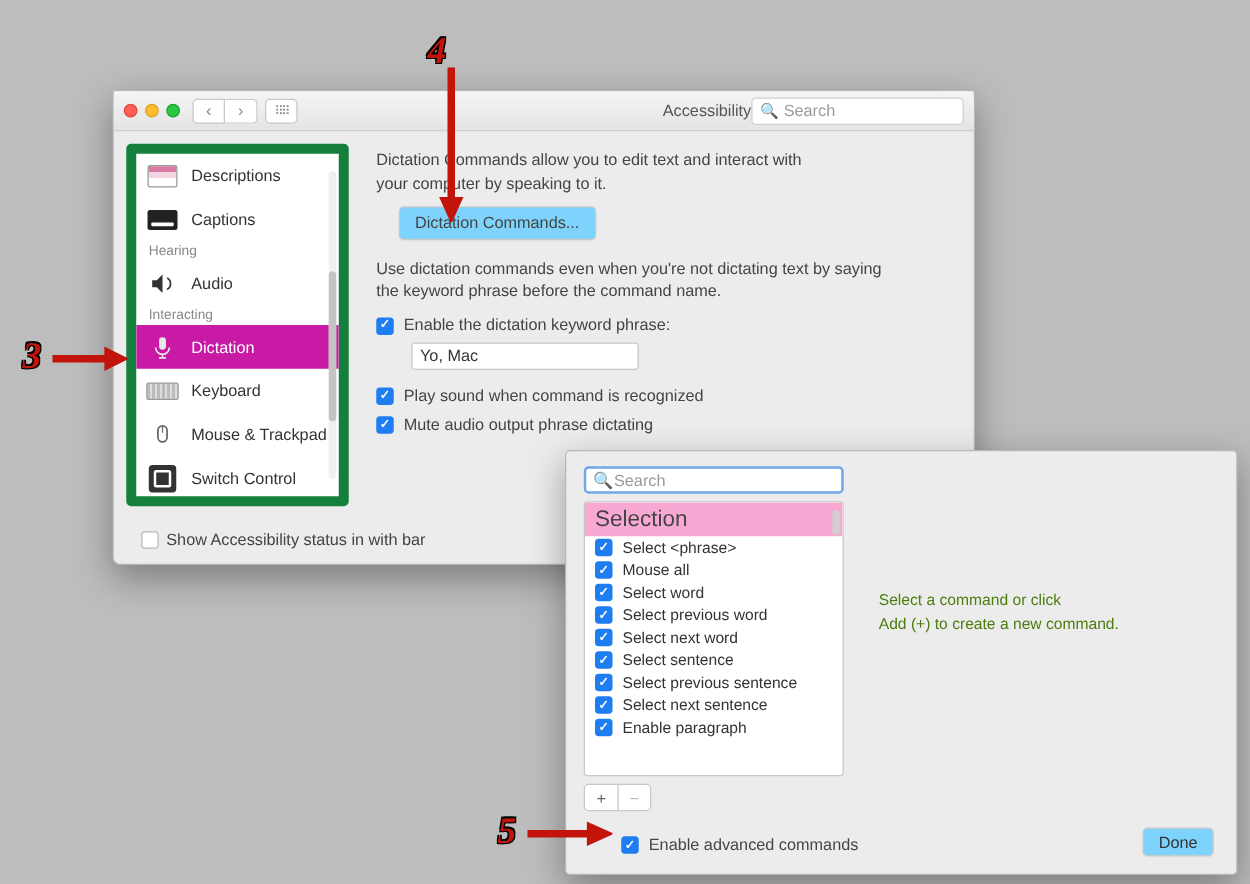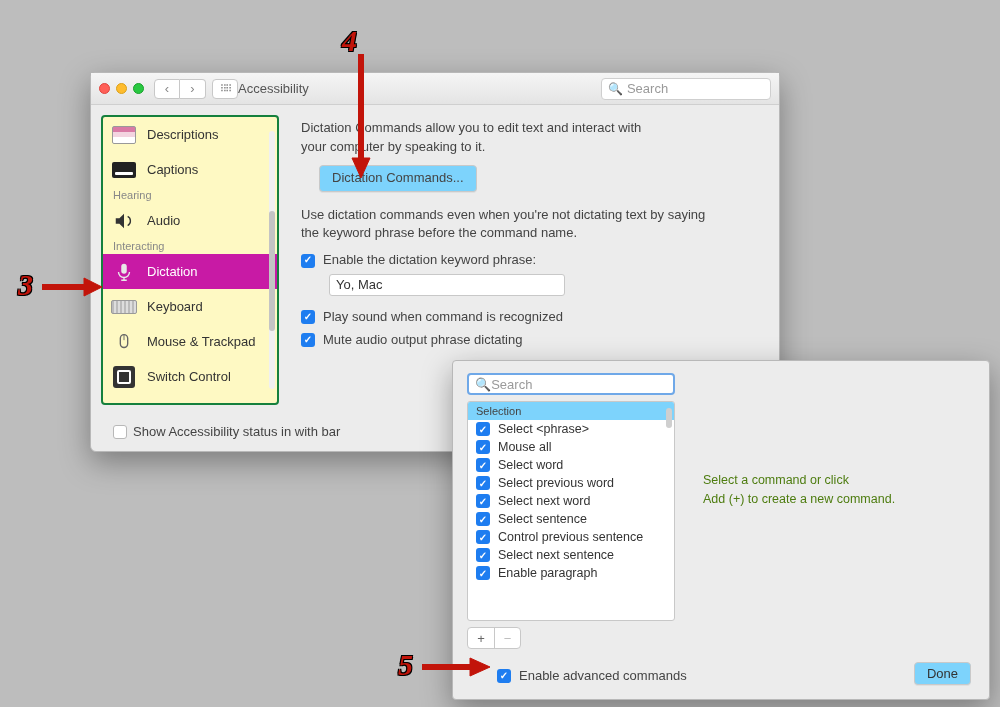--- a/index.html
+++ b/index.html
@@ -12,58 +12,58 @@
   .dot{width:11px;height:11px;border-radius:50%}
   .red{background:#ff5f57;border:1px solid #e0443e}
   .yel{background:#febc2e;border:1px solid #dba11a}
   .grn{background:#28c840;border:1px solid #19a02c}
   .navbtns{display:flex;margin-left:10px}
   .sq{width:26px;height:20px;border:1px solid #c8c8c8;background:#fff;display:flex;align-items:center;justify-content:center;color:#888}
   .sq+.sq{border-left:none}
   .sq:first-child{border-radius:4px 0 0 4px}
   .sq:last-child{border-radius:0 4px 4px 0}
   .gridbtn{margin-left:6px;width:26px;height:20px;border:1px solid #c8c8c8;border-radius:4px;background:#fff;display:flex;align-items:center;justify-content:center;color:#888;font-size:10px;letter-spacing:-2px}
-  .title{flex:1;text-align:left;color:#555;font-size:13px}
+  .title{flex:1;text-align:right;color:#555;font-size:13px}
   .searchbox{width:170px;height:22px;border:1px solid #cfcfcf;border-radius:4px;background:#fff;display:flex;align-items:center;padding:0 6px;color:#9a9a9a}
   .searchbox .mag{margin-right:4px;font-size:12px}
   #w1 .body{display:flex;height:calc(100% - 32px)}
   
   .sidewrap{width:188px;padding:10px 0 10px 10px;border-right:none;position:relative}
-  .sidebar{border:2px solid #15803d;border-radius:4px;background:#fef9c3;height:290px;overflow:hidden;position:relative}
+  .sidebar{border:8px solid #15803d;border-radius:4px;background:#ffffff;height:290px;overflow:hidden;position:relative}
   .side-item{height:35px;display:flex;align-items:center;padding:0 8px;gap:10px;color:#333}
   .side-item .ico{width:26px;height:22px;display:flex;align-items:center;justify-content:center}
   .side-item.sel{background:#c81aa5;color:#fff}
   .side-section{font-size:11px;color:#888;padding:2px 10px}
   .side-scroll{position:absolute;right:2px;top:14px;bottom:14px;width:6px;background:#f0f0f0;border-radius:3px}
   .side-thumb{position:absolute;left:0;right:0;top:80px;height:120px;background:#c4c4c4;border-radius:3px}
   
   .footer{position:absolute;left:22px;bottom:12px;display:flex;align-items:center;gap:6px;color:#444}
   
   .content{flex:1;padding:14px 22px;color:#444;line-height:1.45}
   .btn{display:inline-block;background:#7dd3fc;border:1px solid #c9c9c9;border-radius:4px;padding:3px 12px;box-shadow:0 1px 0 rgba(0,0,0,.05)}
   .chk{width:14px;height:14px;border-radius:3px;background:#1e7df0;display:inline-flex;align-items:center;justify-content:center;color:#fff;font-size:10px;font-weight:bold}
   .chk.off{background:#fff;border:1px solid #b8b8b8}
   .row{display:flex;align-items:center;gap:8px;margin:4px 0}
-  .textfield{height:22px;border:1px solid #c8c8c8;border-radius:3px;background:#fff;padding:0 6px;display:flex;align-items:center;color:#333;width:236px;margin-left:28px}
+  .textfield{height:22px;border:1px solid #c8c8c8;border-radius:3px;background:#fff;padding:0 6px;display:flex;align-items:center;color:#333;width:182px;margin-left:28px}
   
   .ic-desc{width:24px;height:18px;background:#fff;border:1px solid #999;border-radius:2px;background-image:linear-gradient(#d97aa5 30%,#f3d4e0 30% 60%,#fff 60%);}
   .ic-cap{width:24px;height:16px;background:#222;border-radius:2px;position:relative}
   .ic-cap::after{content:"";position:absolute;left:3px;right:3px;bottom:3px;height:3px;background:#fff;border-radius:1px}
   .ic-audio{width:22px;height:22px}
   .ic-mic{width:22px;height:22px}
   .ic-kb{width:26px;height:14px;background:#ddd;border:1px solid #999;border-radius:2px;background-image:repeating-linear-gradient(90deg,#bbb 0 2px,#ddd 2px 4px)}
   .ic-mouse{width:22px;height:22px}
   .ic-switch{width:22px;height:22px;background:#333;border-radius:3px;display:flex;align-items:center;justify-content:center}
   .ic-switch::after{content:"";width:10px;height:10px;border:2px solid #fff;border-radius:2px}
   
   #w2{left:452px;top:360px;width:538px;height:340px;background:#ececec;border-radius:4px}
   #w2 .inner{position:absolute;inset:0;padding:12px 14px}
   .cmdsearch{width:208px;height:22px;border:2px solid #6fa8e8;border-radius:4px;background:#fff;display:flex;align-items:center;padding:0 6px;color:#9a9a9a;margin-bottom:6px}
   .cmdlist{width:208px;height:220px;border:1px solid #c8c8c8;border-radius:3px;background:#fff;overflow:hidden;position:relative}
-  .cmd-head{padding:3px 8px;color:#444;font-size:11px;background:#7dd3fc}
+  .cmd-head{padding:3px 8px;color:#444;font-size:18px;background:#f9a8d4}
   .cmd-row{display:flex;align-items:center;gap:8px;padding:2px 8px;font-size:12.5px}
   .cmd-scroll{position:absolute;right:2px;top:6px;width:6px;height:20px;background:#cfcfcf;border-radius:3px}
   .addremove{display:inline-flex;border:1px solid #c8c8c8;border-radius:4px;background:#fff;margin-top:6px}
   .addremove span{width:26px;height:20px;display:flex;align-items:center;justify-content:center;color:#666}
   .addremove span+span{border-left:1px solid #c8c8c8;color:#bbb}
   .cmd-right{position:absolute;left:250px;top:110px;right:20px;text-align:left;color:#4d7c0f;font-size:12.5px;line-height:1.5}
   .done{position:absolute;right:18px;bottom:14px}
   .enable-adv{position:absolute;left:44px;bottom:16px;display:flex;align-items:center;gap:8px;color:#444}
   
   .num{position:absolute;font:italic 900 30px Georgia,serif;color:#c2140a;text-shadow:1px 1px 0 #000,-1px -1px 0 #000,1px -1px 0 #000,-1px 1px 0 #000}
@@ -206,21 +206,21 @@
           <div class="cmd-row">
             <span class="chk">✓</span>
             <span>Select next word</span>
           </div>
           <div class="cmd-row">
             <span class="chk">✓</span>
             <span>Select sentence</span>
           </div>
           <div class="cmd-row">
             <span class="chk">✓</span>
-            <span>Control previous sentence</span>
+            <span>Select previous sentence</span>
           </div>
           <div class="cmd-row">
             <span class="chk">✓</span>
             <span>Select next sentence</span>
           </div>
           <div class="cmd-row">
             <span class="chk">✓</span>
             <span>Enable paragraph</span>
           </div>
         </div>

